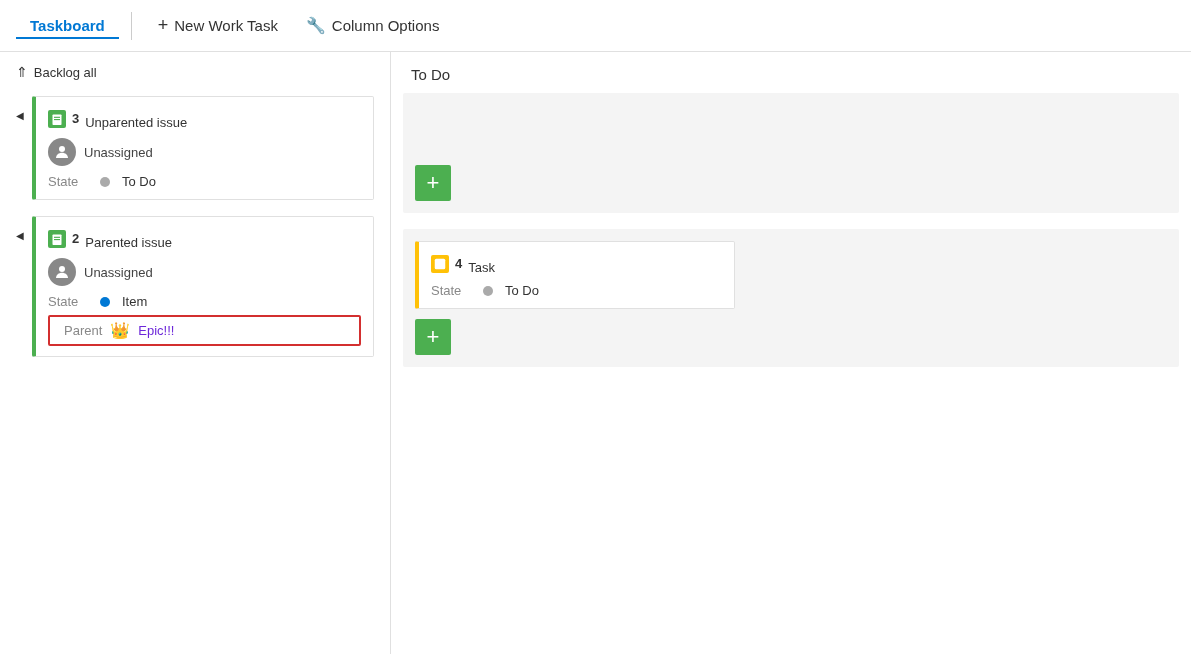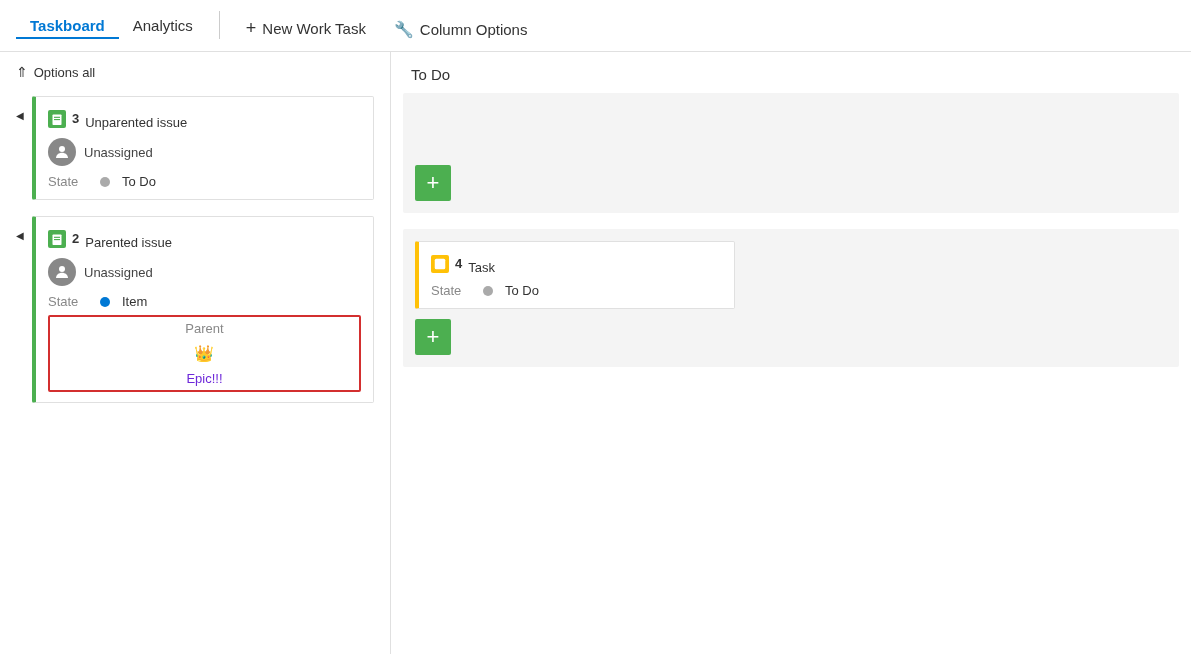--- a/index.html
+++ b/index.html
@@ -1,21 +1,21 @@
 <!DOCTYPE html>
 <html><head>
   <meta charset="utf-8">
   <style>
     * { box-sizing: border-box; margin: 0; padding: 0; }
     body { font-family: "Segoe UI", Arial, sans-serif; background: #fff; font-size: 14px; color: #333; }
 
     
     .top-nav {
       display: flex;
-      align-items: flex-end;
+      align-items: center;
       padding: 12px 16px;
       border-bottom: 1px solid #e0e0e0;
       height: 52px;
     }
     .nav-tab {
       padding: 0 14px;
       height: 100%;
       display: flex;
       align-items: center;
       cursor: pointer;
@@ -181,22 +181,21 @@
       color: #333;
     }
     .parent-row {
       display: flex;
       align-items: center;
       gap: 8px;
       font-size: 13px;
       margin-top: 6px;
       border: 2px solid #d32f2f;
       border-radius: 2px;
-      padding: 4px 20px;
-      flex-direction: column;
+      padding: 4px 14px;
     }
     .parent-label {
       color: #888;
     }
     .crown-icon {
       font-size: 16px;
     }
     .parent-value {
       color: #6d28d9;
       font-weight: 500;
@@ -268,41 +267,38 @@
       height: 12px;
       fill: white;
     }
   </style>
 </head>
 <body>
 
 <nav class="top-nav">
   <div class="nav-tab active">
     <span>Taskboard</span>
-  </div>
-  <div class="nav-tab">
-    <span>Analytics</span>
   </div>
   <div class="nav-divider"></div>
   <div class="nav-action">
     <span class="icon-plus">+</span>
     <span>New Work Task</span>
   </div>
   <div class="nav-action">
     <span style="font-size:16px;">🔧</span>
     <span>Column Options</span>
   </div>
 </nav>
 
 <div class="main-content">
 
   <div class="left-panel">
     <div class="collapse-all">
       <span style="font-size:14px;">⇑</span>
-      <span>Options all</span>
+      <span>Backlog all</span>
     </div>
 
     <div class="work-item-row">
       <div class="row-arrow">◀</div>
       <div class="work-item-card">
         <div class="card-header">
           <div class="issue-icon">
             <svg viewBox="0 0 16 16" xmlns="http://www.w3.org/2000/svg">
               <rect x="2" y="2" width="12" height="14" rx="1"></rect>
               <rect x="4" y="5" width="8" height="1.5" fill="#4caf50"></rect>

